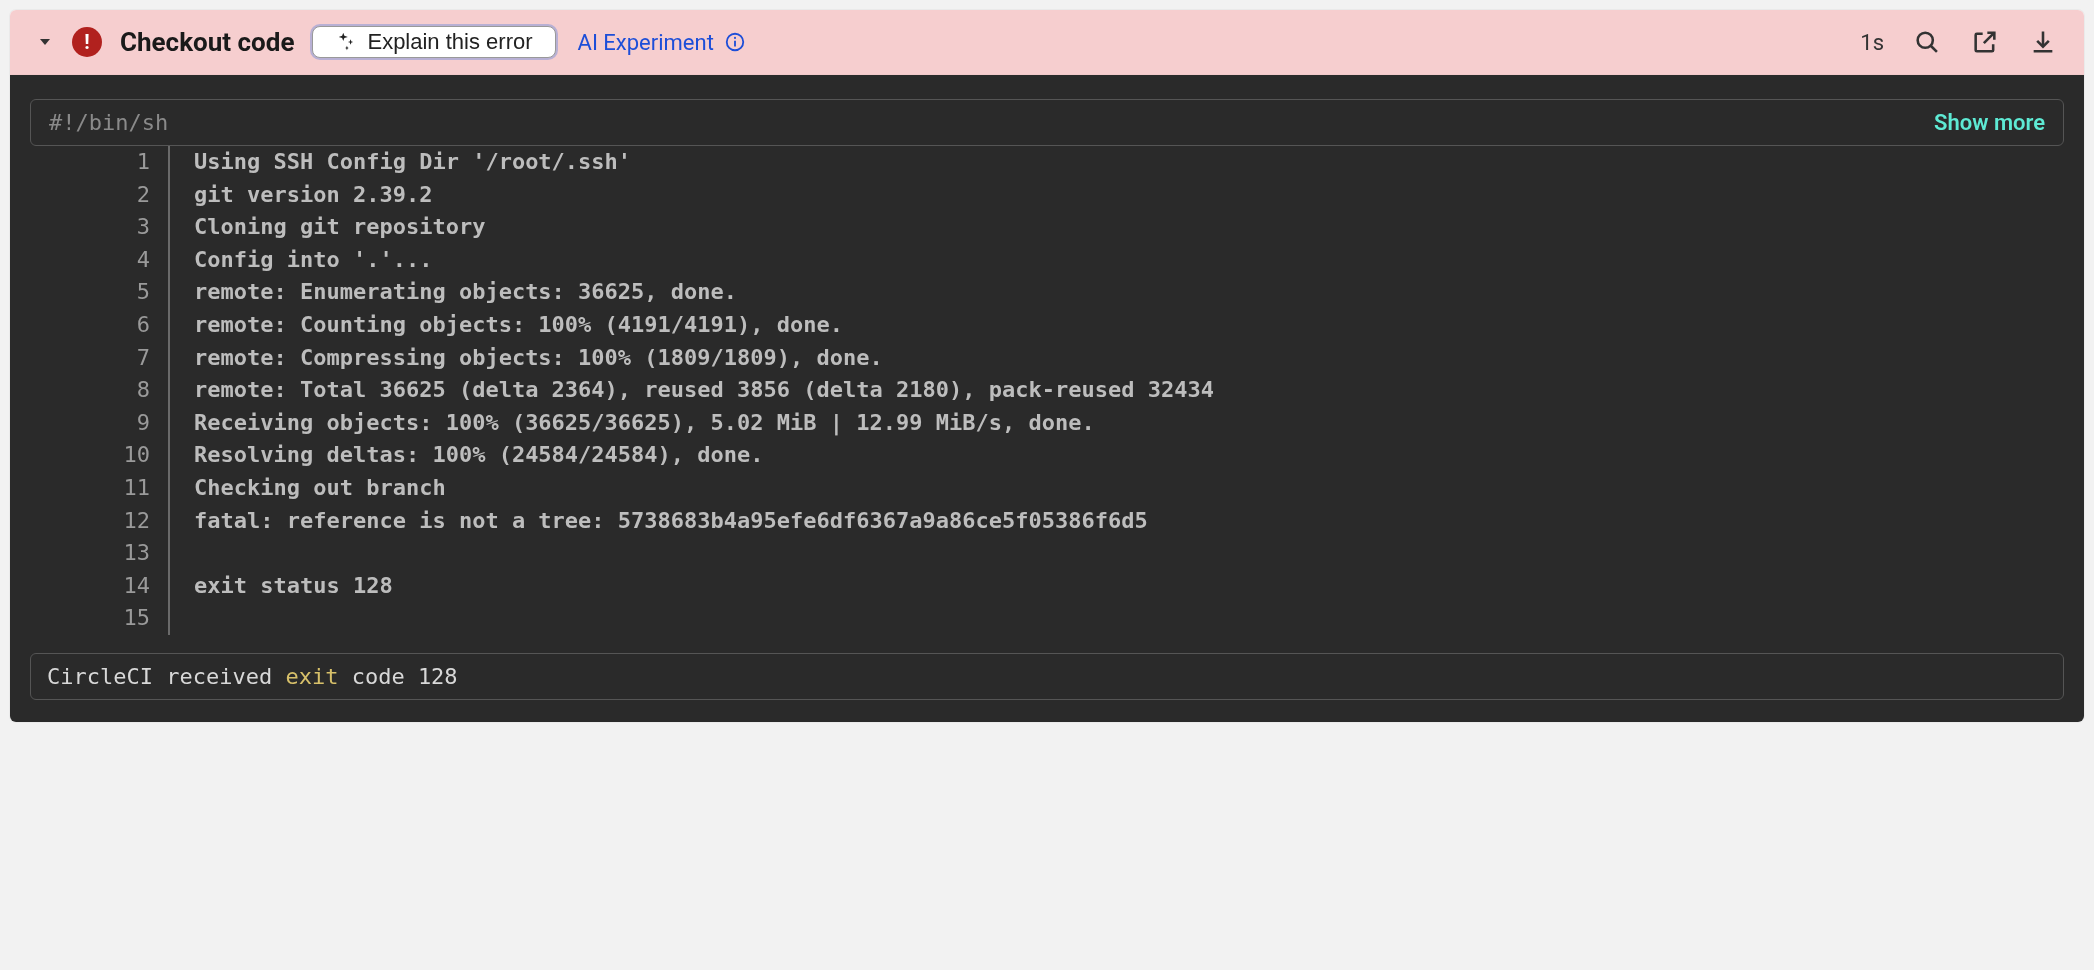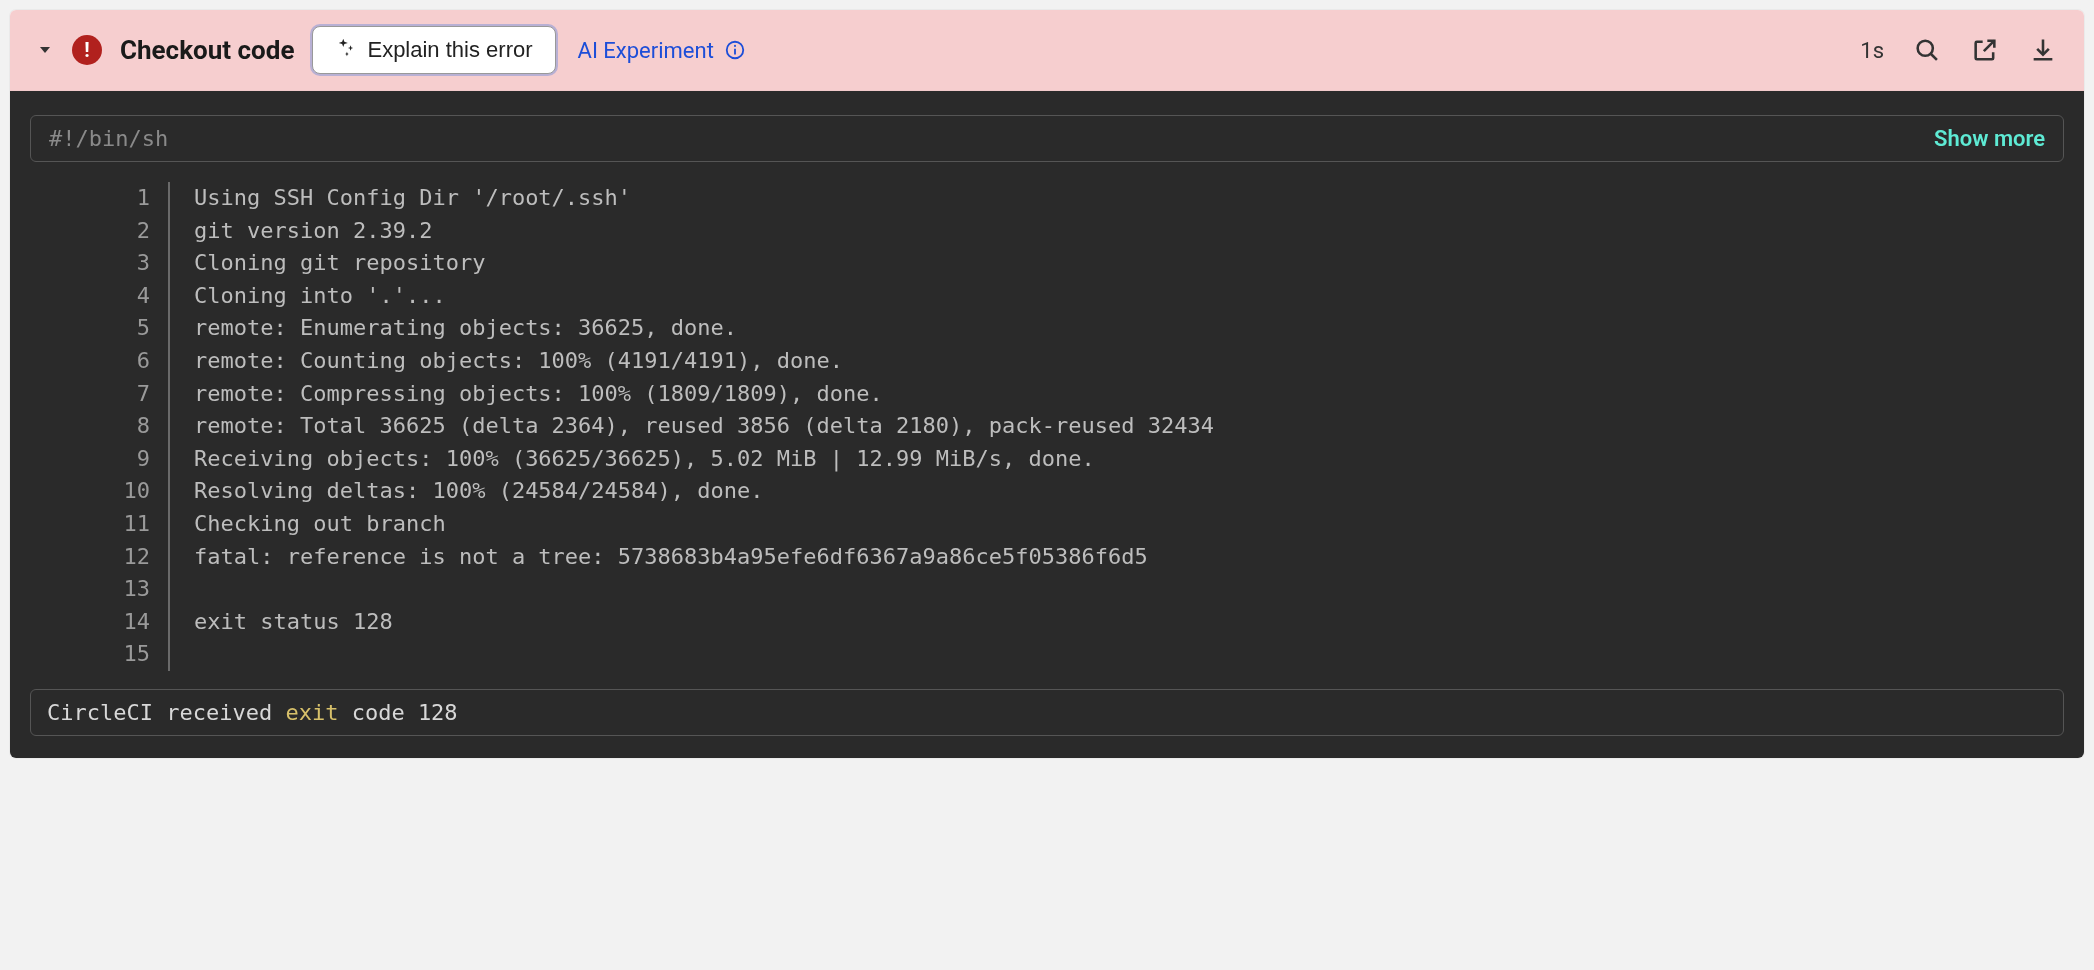--- a/index.html
+++ b/index.html
@@ -29,61 +29,61 @@
   .caret-icon svg { width: 16px; height: 16px; }
   .status-icon {
     width: 30px; height: 30px; border-radius: 50%;
     display:flex; align-items:center; justify-content:center;
     color:#fff; font-weight:700;
   }
   .status-icon.error { background:#b1211e; }
   .status-icon span { font-size: 20px; line-height:1; }
   .step-title { font-size: 26px; font-weight: 700; color:#1a1a1a; }
   .explain-btn {
-    display:flex; align-items:flex-start; gap:10px;
+    display:flex; align-items:center; gap:10px;
     background:#fff; border:1px solid #999; border-radius:8px;
-    padding:10px 22px; font-size:22px; font-weight:500; color:#222;
+    padding:2px 22px; font-size:22px; font-weight:500; color:#222;
     cursor:pointer; box-shadow: 0 0 0 2px rgba(70,120,220,0.35);
   }
   .explain-btn .sparkle { width:22px; height:22px; }
   .ai-exp { display:flex; align-items:center; gap:10px; font-size:22px; color:#1d4ed8; margin-left:4px; }
   .info-icon { width:22px; height:22px; }
   .right { display:flex; align-items:center; gap:28px;justify-content:flex-end; }
   .duration { font-size:22px; color:#333; }
   .hdr-icon {
     width:30px; height:30px; display:flex; align-items:center; justify-content:center;
     color:#333; cursor:pointer;
   }
   .hdr-icon svg { width:28px; height:28px; stroke-width:2.2; }
 
   .step-body {
     background:#2a2a2a; color:#c9c9c9; padding:24px 20px 22px 20px;
   }
   .command-bar {
     display:flex; align-items:center; justify-content:space-between;
     background:#2a2a2a; border:1px solid #555; border-radius:6px;
-    padding:10px 18px; margin-bottom:20px;
+    padding:10px 18px; margin-bottom:0;
   }
   .command-text {
     font-family: ui-monospace, SFMono-Regular, Menlo, Consolas, monospace;
     font-size:22px; color:#8a8a8a;
   }
   .show-more {
     font-size:22px; font-weight:600; color:#5eead4; cursor:pointer;
   }
   .log {
     display:grid; grid-template-columns: 140px 1fr;
     font-family: ui-monospace, SFMono-Regular, Menlo, Consolas, monospace;
     font-size:22px; line-height:1.3;
   }
   .gutter {
     text-align:right; color:#9a9a9a; padding:2px 18px 2px 0;
     border-right:2px solid #6a6a6a; user-select:none;
   }
-  .line { padding:2px 0 2px 24px; color:#bdbdbd; white-space:pre; overflow:hidden; }
+  .line { padding:2px 0 2px 24px; color:#bdbdbd; white-space:pre; overflow:hidden;font-weight:bold; }
   .line.empty { min-height:1.3em; }
   .footer-bar {
     margin-top:18px;
     border:1px solid #555; border-radius:6px; padding:10px 16px;
     font-family: ui-monospace, SFMono-Regular, Menlo, Consolas, monospace;
     font-size:22px; color:#d8d8d8;
   }
   .footer-bar .kw { color:#d7c06a;margin-top:36px; }
 </style>
 </head>
@@ -153,21 +153,21 @@
     </div>
 
     <div class="log" id="log">
         <div class="gutter">1</div>
         <div class="line">Using SSH Config Dir '/root/.ssh'</div>
         <div class="gutter">2</div>
         <div class="line">git version 2.39.2</div>
         <div class="gutter">3</div>
         <div class="line">Cloning git repository</div>
         <div class="gutter">4</div>
-        <div class="line">Cloning into '.'...</div>
+        <div class="line">Config into '.'...</div>
         <div class="gutter">5</div>
         <div class="line">remote: Enumerating objects: 36625, done.</div>
         <div class="gutter">6</div>
         <div class="line">remote: Counting objects: 100% (4191/4191), done.</div>
         <div class="gutter">7</div>
         <div class="line">remote: Compressing objects: 100% (1809/1809), done.</div>
         <div class="gutter">8</div>
         <div class="line">remote: Total 36625 (delta 2364), reused 3856 (delta 2180), pack-reused 32434</div>
         <div class="gutter">9</div>
         <div class="line">Receiving objects: 100% (36625/36625), 5.02 MiB | 12.99 MiB/s, done.</div>

